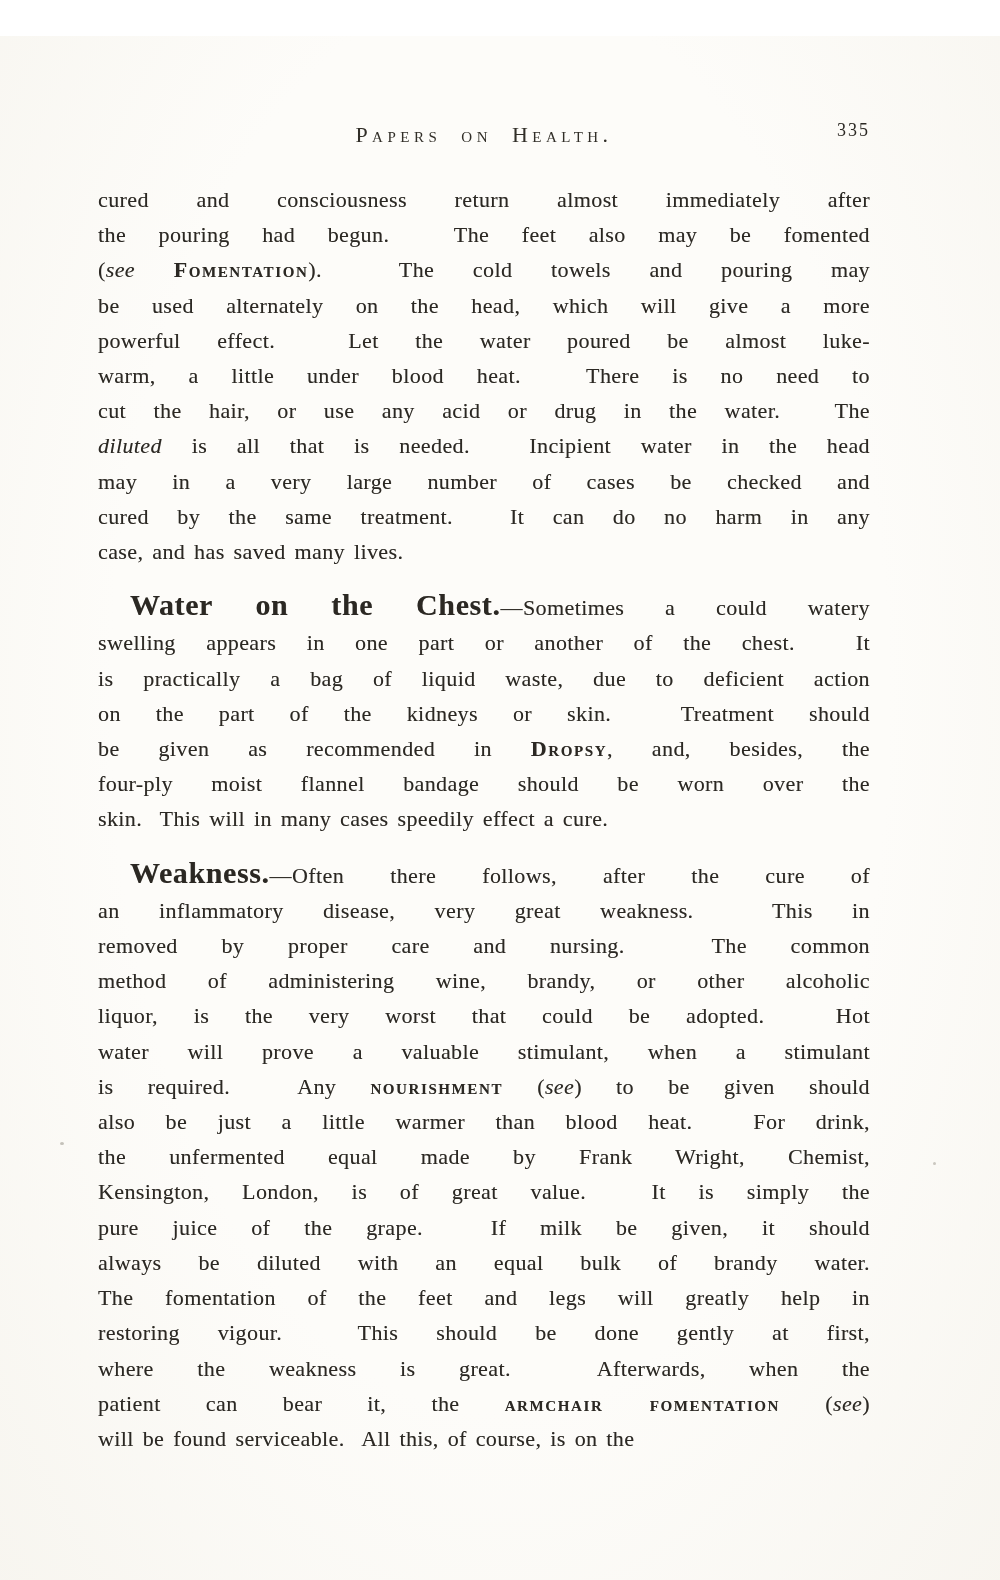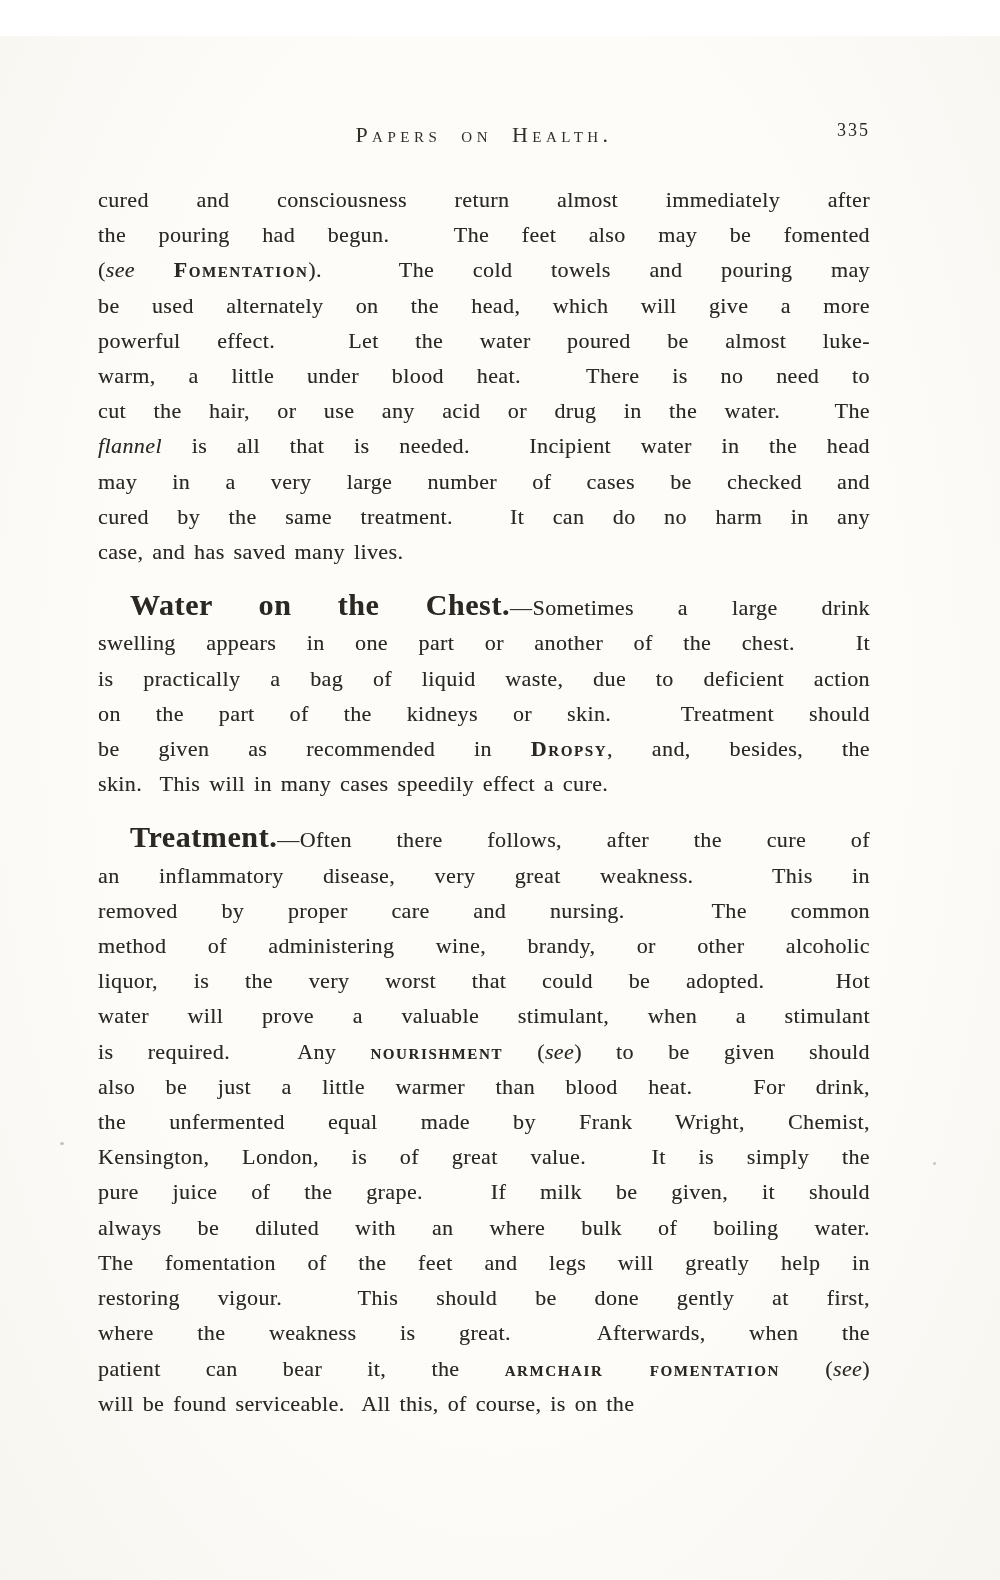--- a/index.html
+++ b/index.html
@@ -45,46 +45,47 @@
 
   <div class="text-block">
       <div class="para">
         <div class="line"><span class="s-n">cured and consciousness return almost immediately after</span></div>
         <div class="line"><span class="s-n">the pouring had begun.&nbsp; The feet also may be fomented</span></div>
         <div class="line"><span class="s-n">(</span><span class="s-i">see</span><span class="s-n"> </span><span class="s-sc">Fomentation</span><span class="s-n">).&nbsp; The cold towels and pouring may</span></div>
         <div class="line"><span class="s-n">be used alternately on the head, which will give a more</span></div>
         <div class="line"><span class="s-n">powerful effect.&nbsp; Let the water poured be almost luke-</span></div>
         <div class="line"><span class="s-n">warm, a little under blood heat.&nbsp; There is no need to</span></div>
         <div class="line"><span class="s-n">cut the hair, or use any acid or drug in the water.&nbsp; The</span></div>
-        <div class="line"><span class="s-i">flannel</span><span class="s-n"> is all that is needed.&nbsp; Incipient water in the head</span></div>
+        <div class="line"><span class="s-i">diluted</span><span class="s-n"> is all that is needed.&nbsp; Incipient water in the head</span></div>
         <div class="line"><span class="s-n">may in a very large number of cases be checked and</span></div>
         <div class="line"><span class="s-n">cured by the same treatment.&nbsp; It can do no harm in any</span></div>
         <div class="line lastline"><span class="s-n">case, and has saved many lives.</span></div>
       </div>
       <div class="para">
-        <div class="line firstline"><span class="s-b">Water on the Chest.</span><span class="s-n">—Sometimes a large drink</span></div>
+        <div class="line firstline"><span class="s-b">Water on the Chest.</span><span class="s-n">—Sometimes a could watery</span></div>
         <div class="line"><span class="s-n">swelling appears in one part or another of the chest.&nbsp; It</span></div>
         <div class="line"><span class="s-n">is practically a bag of liquid waste, due to deficient action</span></div>
         <div class="line"><span class="s-n">on the part of the kidneys or skin.&nbsp; Treatment should</span></div>
         <div class="line"><span class="s-n">be given as recommended in </span><span class="s-sc">Dropsy</span><span class="s-n">, and, besides, the</span></div>
+        <div class="line"><span class="s-n">four-ply moist flannel bandage should be worn over the</span></div>
         <div class="line lastline"><span class="s-n">skin.&nbsp; This will in many cases speedily effect a cure.</span></div>
       </div>
       <div class="para">
-        <div class="line firstline"><span class="s-b">Treatment.</span><span class="s-n">—Often there follows, after the cure of</span></div>
+        <div class="line firstline"><span class="s-b">Weakness.</span><span class="s-n">—Often there follows, after the cure of</span></div>
         <div class="line"><span class="s-n">an inflammatory disease, very great weakness.&nbsp; This in</span></div>
         <div class="line"><span class="s-n">removed by proper care and nursing.&nbsp; The common</span></div>
         <div class="line"><span class="s-n">method of administering wine, brandy, or other alcoholic</span></div>
         <div class="line"><span class="s-n">liquor, is the very worst that could be adopted.&nbsp; Hot</span></div>
         <div class="line"><span class="s-n">water will prove a valuable stimulant, when a stimulant</span></div>
         <div class="line"><span class="s-n">is required.&nbsp; Any </span><span class="s-sc">nourishment</span><span class="s-n"> (</span><span class="s-i">see</span><span class="s-n">) to be given should</span></div>
         <div class="line"><span class="s-n">also be just a little warmer than blood heat.&nbsp; For drink,</span></div>
         <div class="line"><span class="s-n">the unfermented equal made by Frank Wright, Chemist,</span></div>
         <div class="line"><span class="s-n">Kensington, London, is of great value.&nbsp; It is simply the</span></div>
         <div class="line"><span class="s-n">pure juice of the grape.&nbsp; If milk be given, it should</span></div>
-        <div class="line"><span class="s-n">always be diluted with an where bulk of boiling water.</span></div>
+        <div class="line"><span class="s-n">always be diluted with an equal bulk of brandy water.</span></div>
         <div class="line"><span class="s-n">The fomentation of the feet and legs will greatly help in</span></div>
         <div class="line"><span class="s-n">restoring vigour.&nbsp; This should be done gently at first,</span></div>
         <div class="line"><span class="s-n">where the weakness is great.&nbsp; Afterwards, when the</span></div>
         <div class="line"><span class="s-n">patient can bear it, the </span><span class="s-sc">armchair fomentation</span><span class="s-n"> (</span><span class="s-i">see</span><span class="s-n">)</span></div>
         <div class="line lastline"><span class="s-n">will be found serviceable.&nbsp; All this, of course, is on the</span></div>
       </div>
     </div>
 
   <div class="speck speck-left"></div>
   <div class="speck speck-right"></div>

